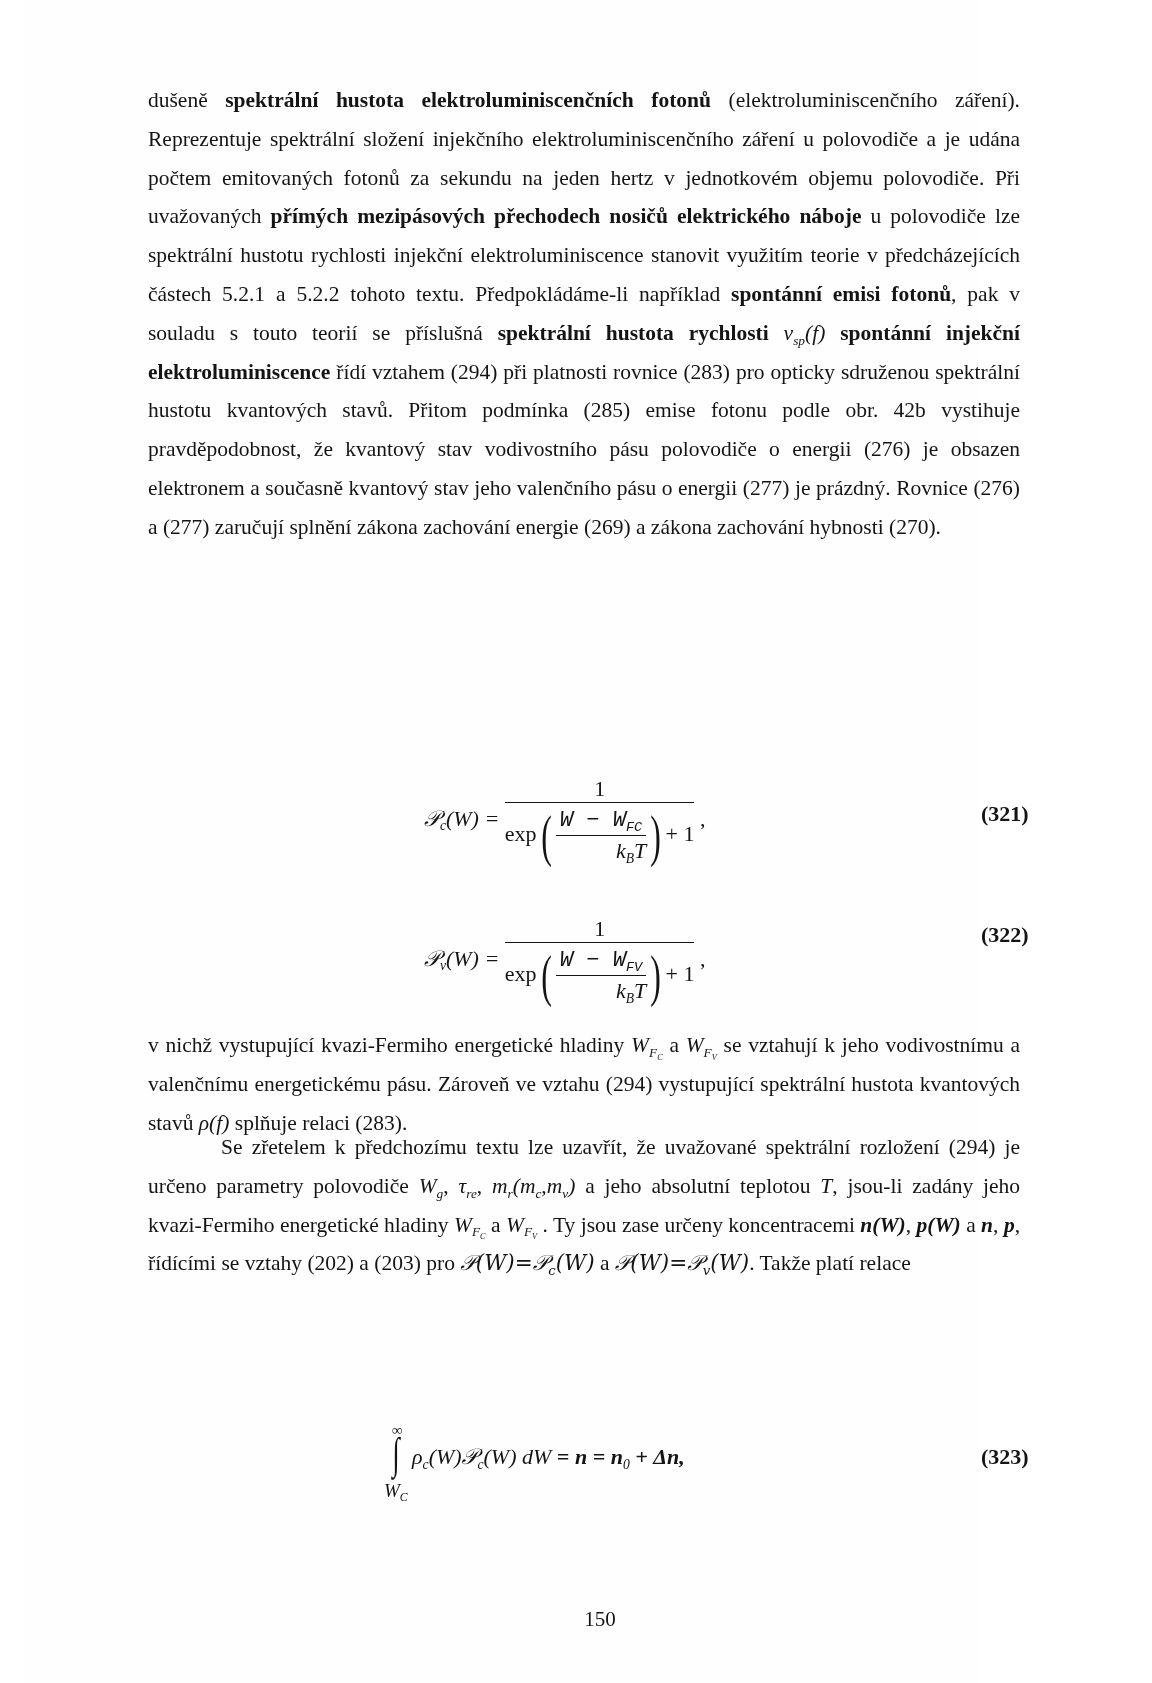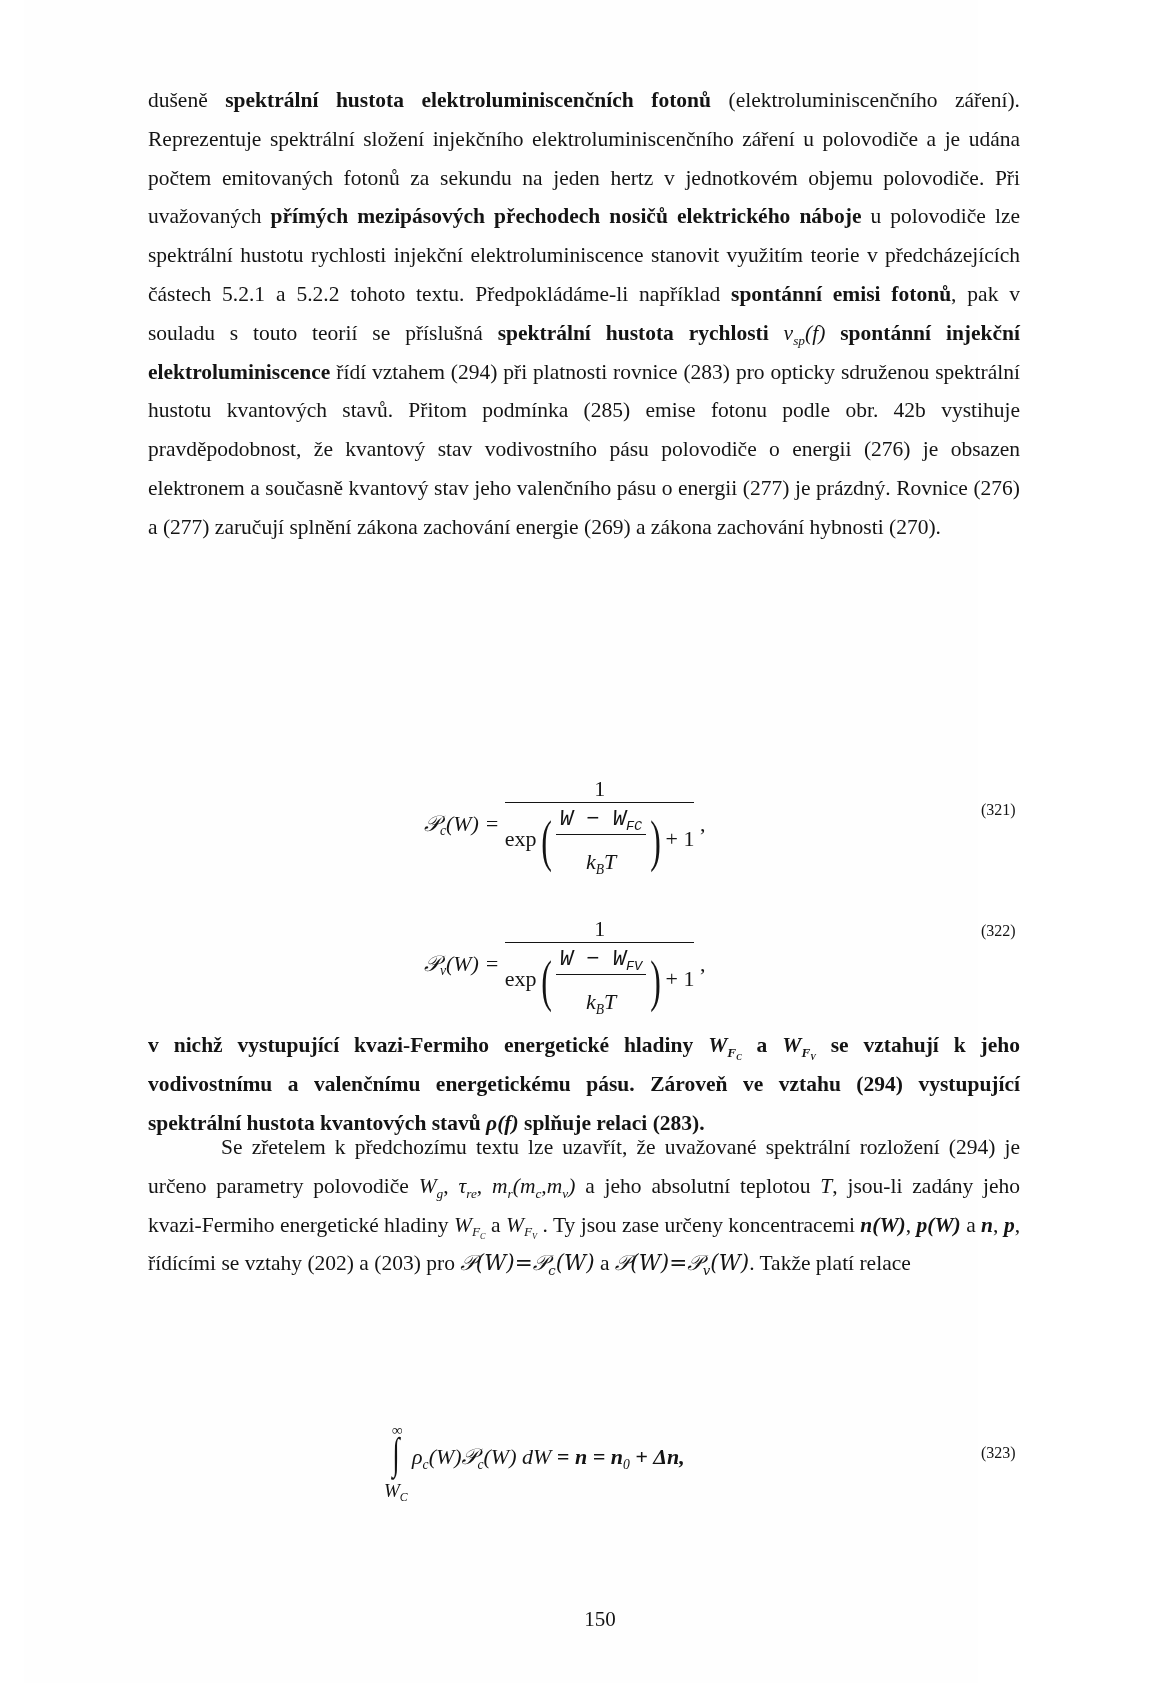--- a/index.html
+++ b/index.html
@@ -7,28 +7,28 @@
          font-family: "Liberation Serif", "DejaVu Serif", serif; color: #141414; }
   .page { position: absolute; left: 0; top: 0; width: 954px; height: 1683px; background: #fefefe; margin-left: 24px; }
   .para { position: absolute; left: 124px; width: 872px; font-size: 21.5px; line-height: 38.8px;
           text-align: justify; text-align-last: left; }
   .para.indent { text-indent: 73px; }
   .b { font-weight: bold; }
   .i { font-style: italic; }
   .script { font-family: "DejaVu Serif", serif; font-style: italic; }
   sub { font-size: 62%; vertical-align: -0.35em; line-height: 0; }
   .eq { position: absolute; font-size: 22px; }
-  .eqnum { position: absolute; left: 957px; font-size: 16px; }
+  .eqnum { position: absolute; left: 957px; font-size: 22px; font-weight: bold; }
   .frac { display: inline-block; vertical-align: middle; text-align: center; }
   .frac .num { display: block; padding: 0 2px; }
   .frac .den { display: block; border-top: 1.3px solid #141414; padding-top: 4px; }
   .paren { font-size: 58px; font-weight: 200; vertical-align: middle; line-height: 1; transform: scaleX(0.55); display: inline-block; }
   .inner { display: inline-block; vertical-align: middle; text-align: center; }
   .inner .n { display: block; padding: 0 4px 2px; font-family: Liberation Mono, monospace; }
-  .inner .d { display: block; border-top: 1.3px solid #141414; padding-top: 14px; }
+  .inner .d { display: block; border-top: 1.3px solid #141414; padding-top: 2px; text-align: right; }
   .integral { position: absolute; font-size: 22px; }
   .int-sign { font-size: 44px; font-style: italic; display: inline-block; transform: scaleX(0.6); }
   .pagenum { position: absolute; left: 0; width: 1152px; text-align: center; top: 1607px; font-size: 21px; }
 </style>
 </head>
 <body>
 
 <div class="page">
 
   <div class="para" style="top:81px;">
@@ -53,21 +53,21 @@
     <span class="frac">
       <span class="num">1</span>
       <span class="den">
         <span>exp</span><span class="paren">(</span><span class="inner"><span class="n i"><span>W − W</span><sub>FV</sub></span><span class="d i"><span>k</span><sub>B</sub><span>T</span></span></span><span class="paren">)</span><span>+ 1</span>
       </span>
     </span>
     <span>,</span>
   </div>
   <div class="eqnum" style="top:922px;">(322)</div>
 
-  <div class="para" style="top:1026px;font-weight:bold;">
+  <div class="para" style="top:1026px;">
     <span>v nichž vystupující kvazi-Fermiho energetické hladiny </span><span class="i"><span>W</span><sub><span>F</span><sub>C</sub></sub></span><span> a </span><span class="i"><span>W</span><sub><span>F</span><sub>V</sub></sub></span><span>  se vztahují k jeho vodivostnímu a valenčnímu energetickému pásu. Zároveň ve vztahu (294) vystupující spektrální hustota kvantových stavů </span><span class="i">ρ(f)</span><span> splňuje relaci (283).</span>
   </div>
 
   <div class="para indent" style="top:1128px;">
     <span>Se zřetelem k předchozímu textu lze uzavřít, že uvažované spektrální rozložení (294) je určeno parametry polovodiče </span><span class="i"><span>W</span><sub>g</sub></span><span>, </span><span class="i"><span>τ</span><sub>re</sub></span><span>, </span><span class="i"><span>m</span><sub>r</sub><span>(m</span><sub>c</sub><span>,m</span><sub>v</sub><span>)</span></span><span> a jeho absolutní teplotou </span><span class="i">T</span><span>, jsou-li zadány jeho kvazi-Fermiho energetické hladiny </span><span class="i"><span>W</span><sub><span>F</span><sub>C</sub></sub></span><span> a </span><span class="i"><span>W</span><sub><span>F</span><sub>V</sub></sub></span><span> . Ty jsou zase určeny koncentracemi </span><span class="i b">n(W)</span><span>, </span><span class="i b">p(W)</span><span> a </span><span class="i b">n</span><span>, </span><span class="i b">p</span><span>, řídícími se vztahy (202) a (203) pro </span><span class="script"><span>𝒫(W)=𝒫</span><sub>c</sub><span>(W)</span></span><span> a </span><span class="script"><span>𝒫(W)=𝒫</span><sub>v</sub><span>(W)</span></span><span>. Takže platí relace</span>
   </div>
 
   <div class="integral" style="left:362px; top:1424px;">
     <span style="position:absolute; left:6px; top:-2px; font-size:15px;">∞</span>
     <span class="int-sign" style="position:absolute; left:4px; top:4px;">∫</span>

